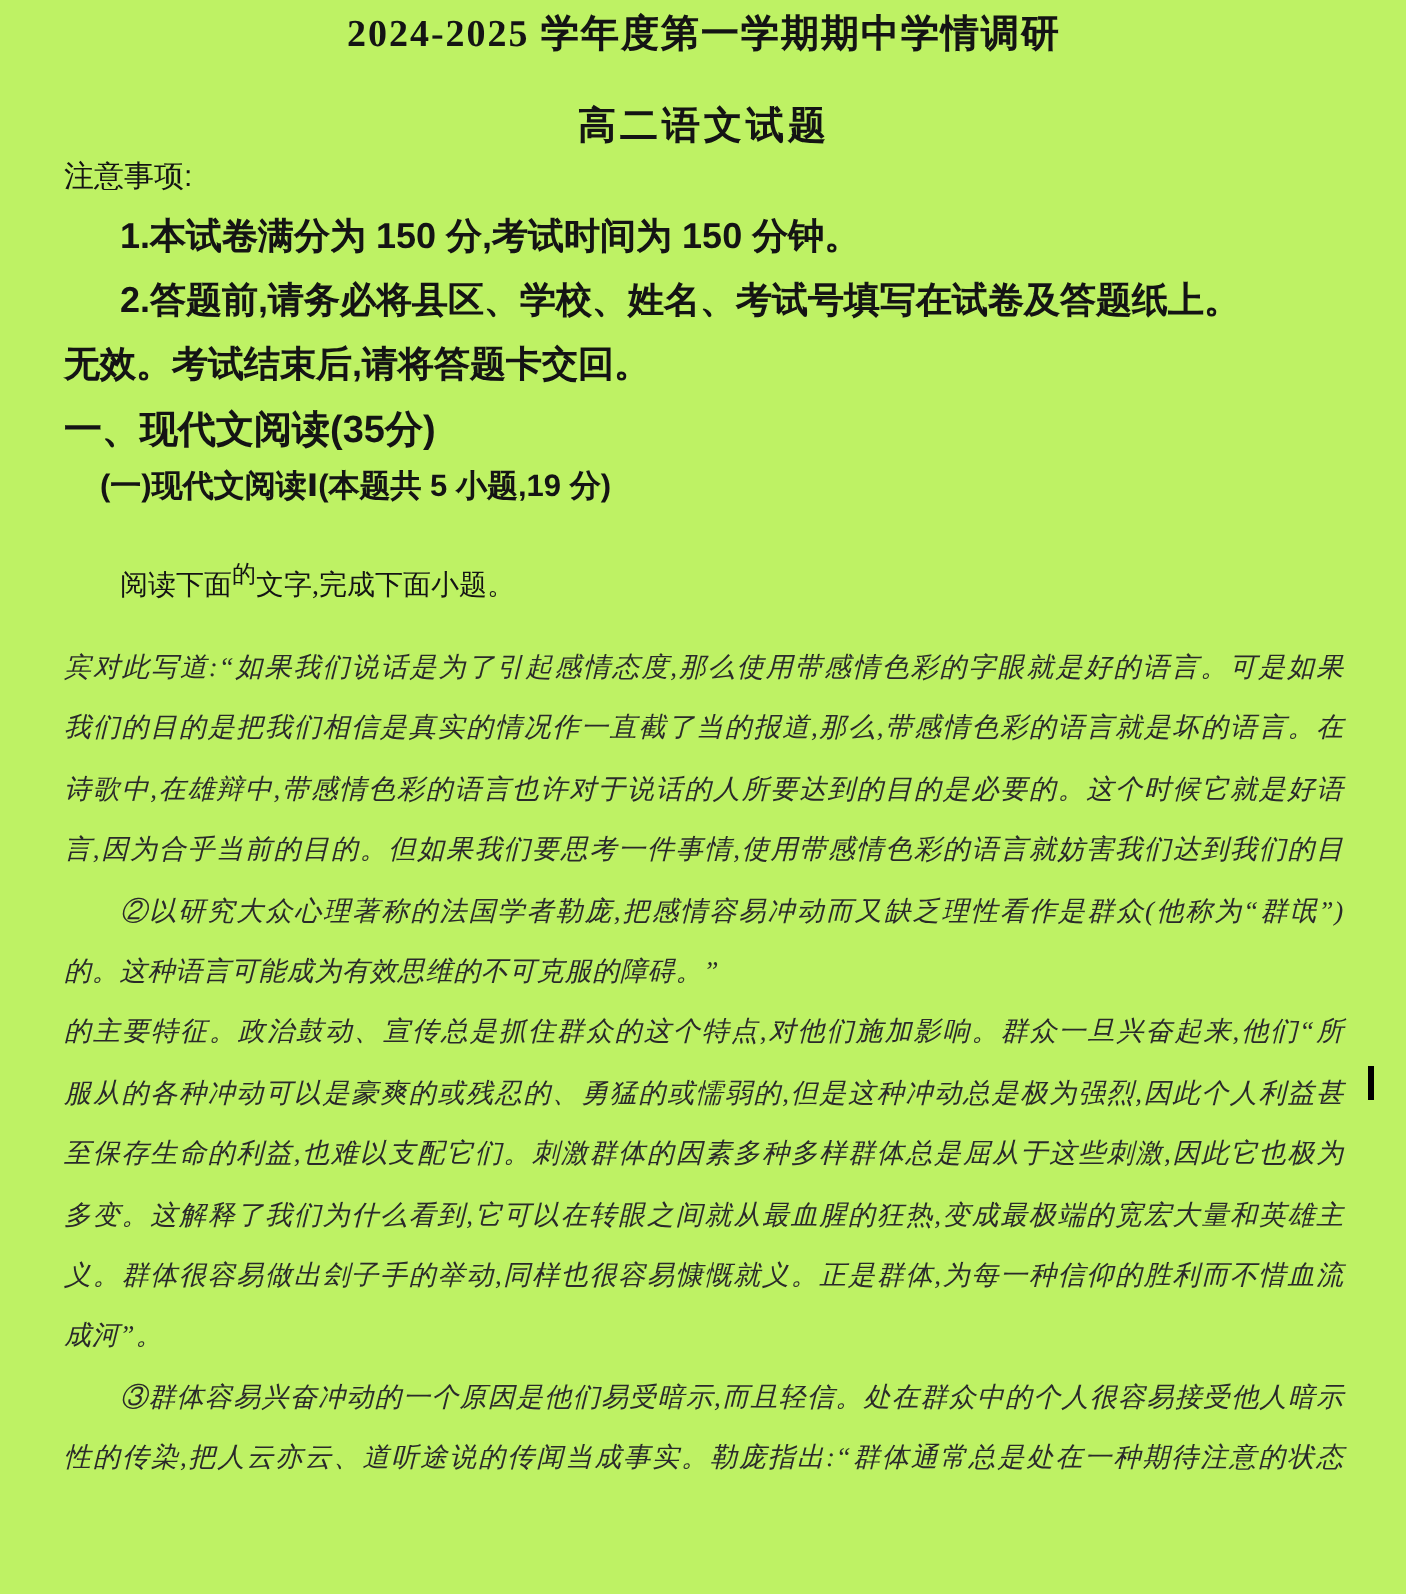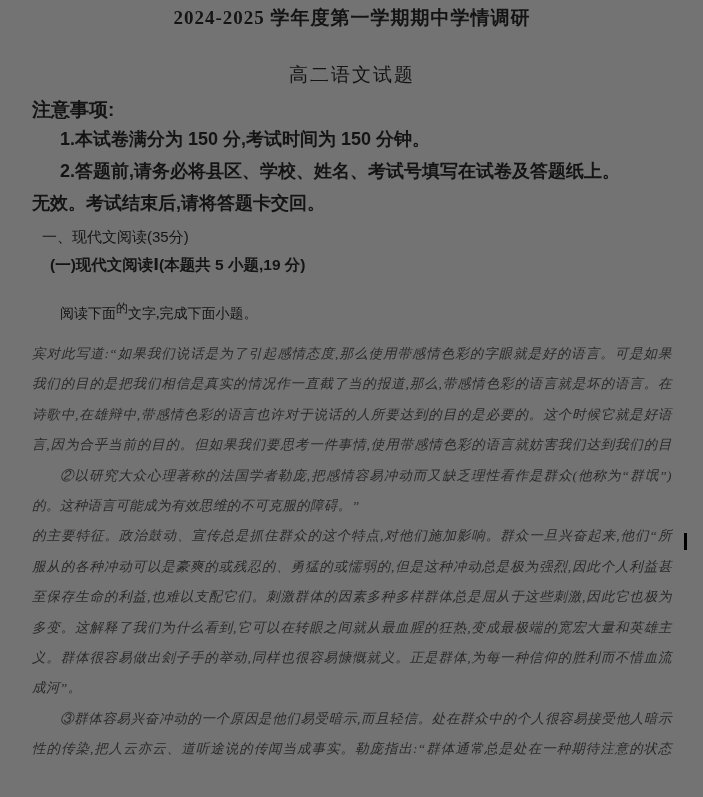--- a/index.html
+++ b/index.html
@@ -5,72 +5,70 @@
   html, body {
     margin: 0;
     padding: 0;
     background: #ffffff;
   }
   .page {
     position: relative;
     width: 703px;
     height: 797px;
     box-sizing: border-box;
-    background: #737373;
+    background: #bef264;
     color: #141414;
     overflow: hidden;
     padding: 6px 31px 0 32px;
     font-family: "Liberation Serif", "DejaVu Serif", serif;
   }
   
   .doc-title {
     text-align: center;
     font-weight: bold;
     font-size: 19px;
     line-height: 24px;
     letter-spacing: 1px;
   }
   .doc-subtitle {
     text-align: center;
-    font-weight: normal;
+    font-weight: bold;
     font-size: 19px;
     line-height: 24px;
-    margin-top: 33px;
+    margin-top: 22px;
     letter-spacing: 2px;
   }
   
   .notice-heading {
     font-family: "Liberation Sans", "DejaVu Sans", sans-serif;
-    font-weight: bold;
-    font-size: 19px;
+    font-weight: normal;
+    font-size: 15px;
     line-height: 26px;
-    margin-top: 10px;
   }
   .nline {
     font-family: "Liberation Sans", "DejaVu Sans", sans-serif;
     font-weight: bold;
     font-size: 18px;
     line-height: 32px;
     text-indent: 28px;
   }
   .nline.stretch {
     text-align: justify;
     text-align-last: justify;
   }
   .nline.cont {
     text-indent: 0;
   }
   
   .sec-heading {
     font-family: "Liberation Sans", "DejaVu Sans", sans-serif;
-    font-weight: normal;
-    font-size: 15px;
+    font-weight: bold;
+    font-size: 19px;
     line-height: 28px;
     margin-top: 4px;
-    margin-left: 10px;
   }
   .sub-heading {
     font-family: "Liberation Sans", "DejaVu Sans", sans-serif;
     font-weight: bold;
     font-size: 15.5px;
     line-height: 28px;
     padding-left: 18px;
   }
   
   .intro {

